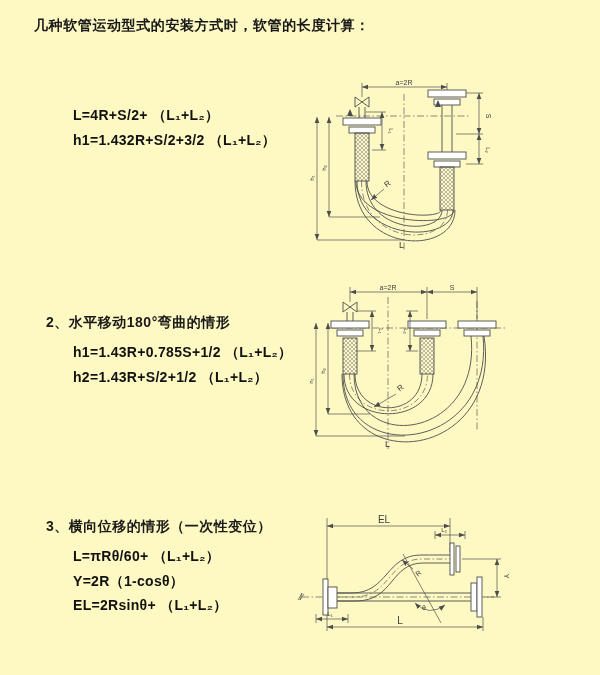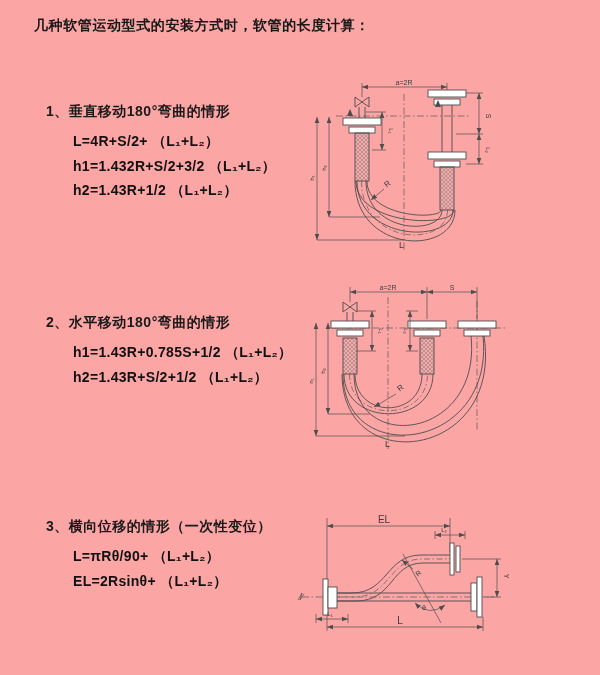--- a/index.html
+++ b/index.html
@@ -1,17 +1,17 @@
 <!DOCTYPE html>
 <html><head>
 <meta charset="utf-8">
 <style>
   html,body{margin:0;padding:0;background:#fff;}
   .page{
-    position:relative;width:600px;height:675px;background:#fca5a5;
+    position:relative;width:600px;height:675px;background:#fef9c3;
     font-family:"Liberation Sans","DejaVu Sans",sans-serif;color:#1c1c1c;
     overflow:hidden;border-right:1px solid #f0f0f0;
   }
   .doc-title{
     position:absolute;left:34px;top:17px;font-size:14px;font-weight:700;
     letter-spacing:.6px;color:#181818;white-space:nowrap;
   }
   .section{position:absolute;left:46px;}
   .sec1{top:103px}.sec2{top:314px}.sec3{top:518px}
   .sec-heading{font-size:14px;font-weight:700;letter-spacing:.5px;color:#1a1a1a;margin:0 0 8px 0;white-space:nowrap;}
@@ -30,35 +30,34 @@
   .solid{fill:#4d4d4d;stroke:none;}
 </style>
 </head>
 <body>
 
 <div class="page">
 
   <div class="doc-title">几种软管运动型式的安装方式时，软管的长度计算：</div>
 
   <div class="section sec1">
-    <div class="sec-heading">1、垂直移动180°弯曲的情形</div>
     <div class="formula">L=4R+S/2+ （L₁+L₂）</div>
     <div class="formula">h1=1.432R+S/2+3/2 （L₁+L₂）</div>
-    <div class="formula">h2=1.43R+1/2 （L₁+L₂）</div>
   </div>
 
   <div class="section sec2">
     <div class="sec-heading">2、水平移动180°弯曲的情形</div>
     <div class="formula">h1=1.43R+0.785S+1/2 （L₁+L₂）</div>
     <div class="formula">h2=1.43R+S/2+1/2 （L₁+L₂）</div>
   </div>
 
   <div class="section sec3">
     <div class="sec-heading">3、横向位移的情形（一次性变位）</div>
-    <div class="formula">L=πRθ/90+ （L₁+L₂）</div>
+    <div class="formula">L=πRθ/60+ （L₁+L₂）</div>
+    <div class="formula">Y=2R（1-cosθ）</div>
     <div class="formula">EL=2Rsinθ+ （L₁+L₂）</div>
   </div>
 
   <div class="diagram d1">
     <svg width="238" height="178" viewBox="0 0 238 178">
       <defs>
         <marker id="arr1" viewBox="0 0 10 10" refX="9" refY="5" markerWidth="7" markerHeight="7" orient="auto-start-reverse" markerUnits="userSpaceOnUse">
           <path d="M0,1.5 L9,5 L0,8.5 z" fill="#4d4d4d"></path>
         </marker>
         <pattern id="braid1" width="4" height="4" patternUnits="userSpaceOnUse">

